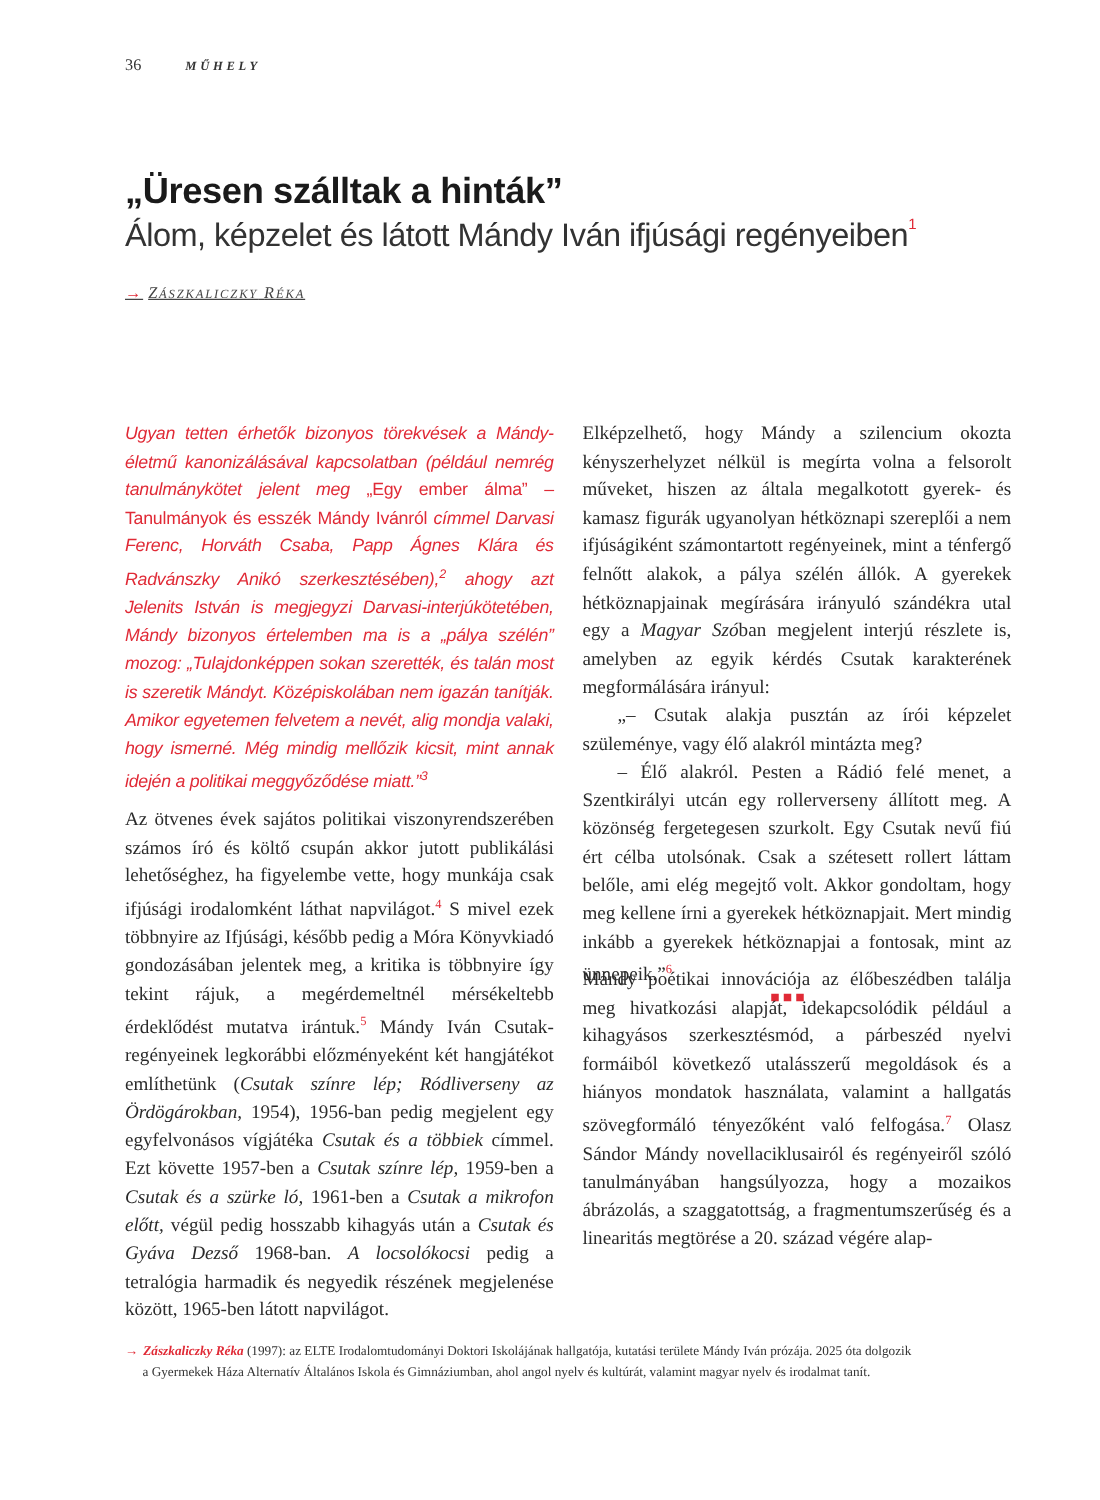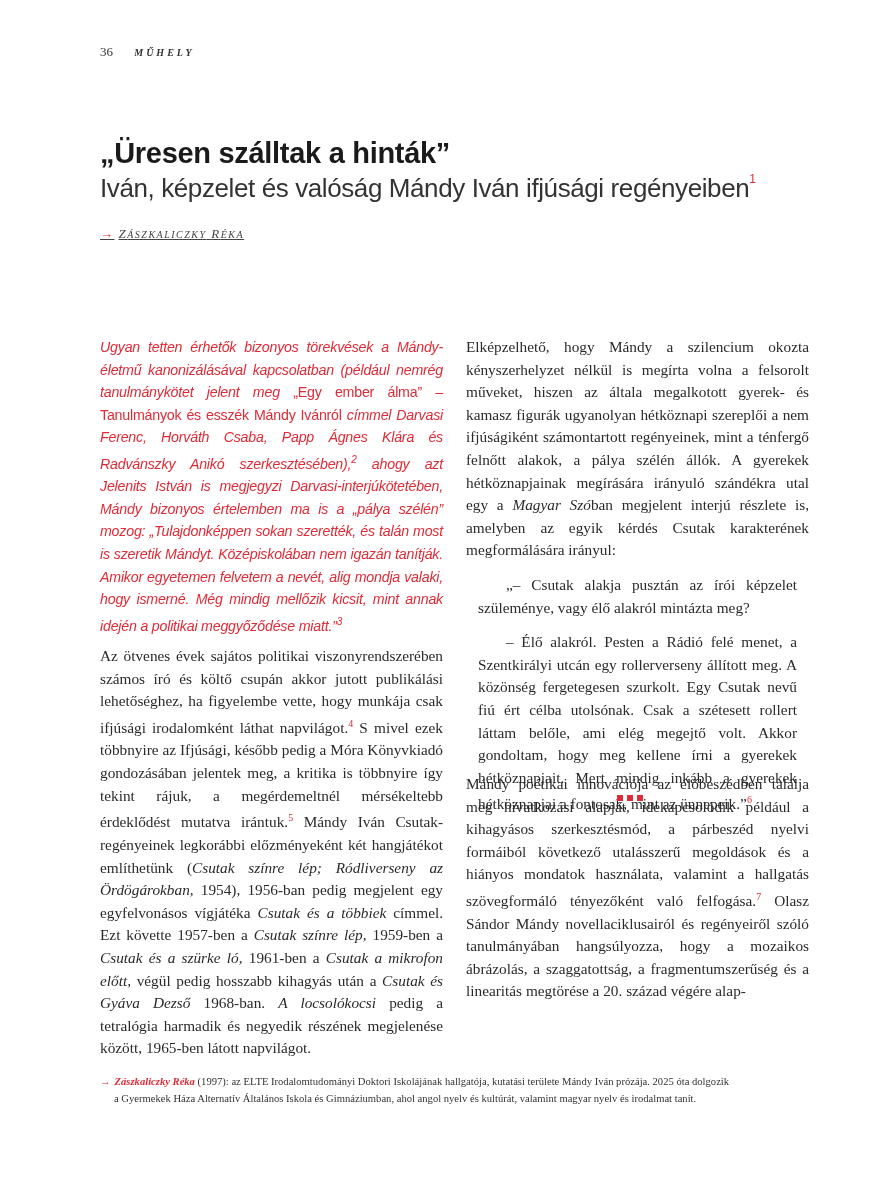--- a/index.html
+++ b/index.html
@@ -1,53 +1,53 @@
 <!DOCTYPE html>
 <html><head>
 <meta charset="utf-8">
 <style>
   html, body { margin:0; padding:0; background:#ffffff; }
   body { width:880px; height:1200px; position:relative; overflow:hidden; color:#2a2a2a; }
   .running-head { position:absolute; left:100px; top:44px; font-family:"Liberation Serif", serif; font-size:13px; color:#333; }
-  .running-head .pg { margin-right:18px;font-family:Liberation Serif, serif; }
+  .running-head .pg { margin-right:32px;font-family:Liberation Serif, serif; }
   .running-head .sec { font-style:italic; font-weight:bold; letter-spacing:3px; font-size:10px;margin-top:22px; }
   .title { position:absolute; left:100px; top:137px; font-family:"Liberation Sans", sans-serif; font-weight:bold; font-size:29px; color:#1a1a1a; letter-spacing:-0.3px; }
   .subtitle { position:absolute; left:100px; top:173px; font-family:"Liberation Sans", sans-serif; font-weight:normal; font-size:26px; color:#333; letter-spacing:-0.4px; }
   .subtitle sup, .red-sup { color:#e02a36; font-size:10px; vertical-align:super; }
   .subtitle sup { font-size:12px; position:relative; top:-4px; }
   .byline { position:absolute; left:100px; top:226px; font-family:"Liberation Serif", serif; font-size:13px; color:#444; font-style:italic; letter-spacing:1.5px;text-decoration:underline; }
   .byline .arrow { color:#e02a36; font-style:normal; margin-right:4px; }
   .byline .sc { font-size:10px; }
   .col { position:absolute; width:343px; font-family:"Liberation Serif", serif; font-size:15.3px; line-height:22.6px; color:#2a2a2a; text-align:justify; }
   .col-left { left:100px; }
   .col-right { left:466px; top:336px; }
   .quote { position:absolute; left:100px; top:336px; width:343px; font-family:"Liberation Sans", sans-serif; font-style:italic; font-size:14.2px; line-height:22.6px; color:#e02a36; text-align:justify; letter-spacing:-0.2px; }
   .quote .up { font-style:normal; }
   .left-body { top:645px; }
-  .indent { text-indent:28px; margin:12px; }
+  .indent { text-indent:28px; margin:0; }
   p { margin:0; }
   .sep { position:absolute; left:617px; top:795px; display:flex; gap:4px; }
   .sep span { width:6px; height:6px; background:#e02a36; display:block; }
   .right-body2 { top:773px; }
   .footnote { position:absolute; left:100px; top:1073px; width:690px; font-family:"Liberation Serif", serif; font-size:10.6px; line-height:17px; color:#333; }
   .footnote .arrow { color:#e02a36; margin-right:4px; }
   .footnote .name { color:#e02a36; font-weight:bold; font-style:italic;text-align:center; }
   .footnote .l2 { padding-left:14px; display:block; }
   i { font-style:italic; }
 </style>
 </head>
 <body>
 
 <div class="running-head">
   <span class="pg">36</span>
   <span class="sec">MŰHELY</span>
 </div>
 
 <div class="title">„Üresen szálltak a hinták”</div>
-<div class="subtitle"><span>Iván, képzelet és valóság Mándy Iván ifjúsági regényeiben</span><sup>1</sup></div>
+<div class="subtitle"><span>Álom, képzelet és látott Mándy Iván ifjúsági regényeiben</span><sup>1</sup></div>
 
 <div class="byline">
   <span class="arrow">→</span><span>Z</span><span class="sc">ÁSZKALICZKY</span> <span>R</span><span class="sc">ÉKA</span>
 </div>
 
 <div class="quote">
   <span>Ugyan tetten érhetők bizonyos törekvések a Mándy-életmű kanonizálásával kapcsolatban (például nemrég tanulmánykötet jelent meg </span><span class="up">„Egy ember álma” – Tanulmányok és esszék Mándy Ivánról</span><span> címmel Darvasi Ferenc, Horváth Csaba, Papp Ágnes Klára és Radvánszky Anikó szerkesztésében),</span><sup class="red-sup">2</sup><span> ahogy azt Jelenits István is megjegyzi Darvasi-interjúkötetében, Mándy bizonyos értelemben ma is a „pálya szélén” mozog: „Tulajdonképpen sokan szerették, és talán most is szeretik Mándyt. Középiskolában nem igazán tanítják. Amikor egyetemen felvetem a nevét, alig mondja valaki, hogy ismerné. Még mindig mellőzik kicsit, mint annak idején a politikai meggyőződése miatt.”</span><sup class="red-sup">3</sup>
 </div>
 
 <div class="col col-left left-body">

